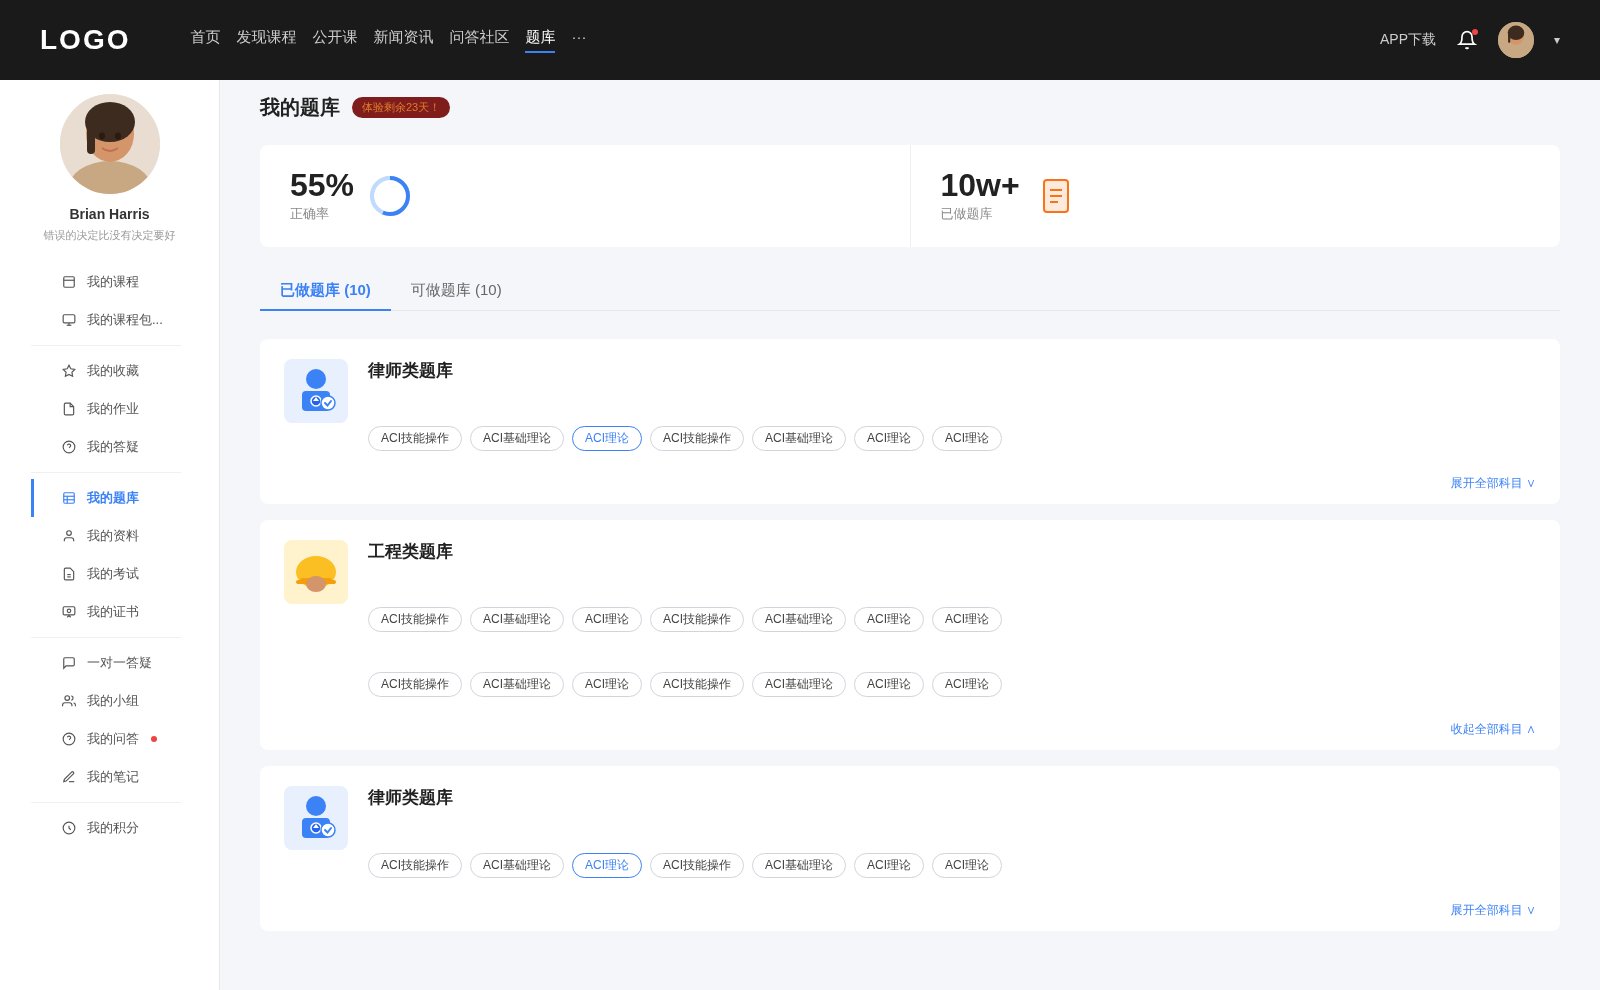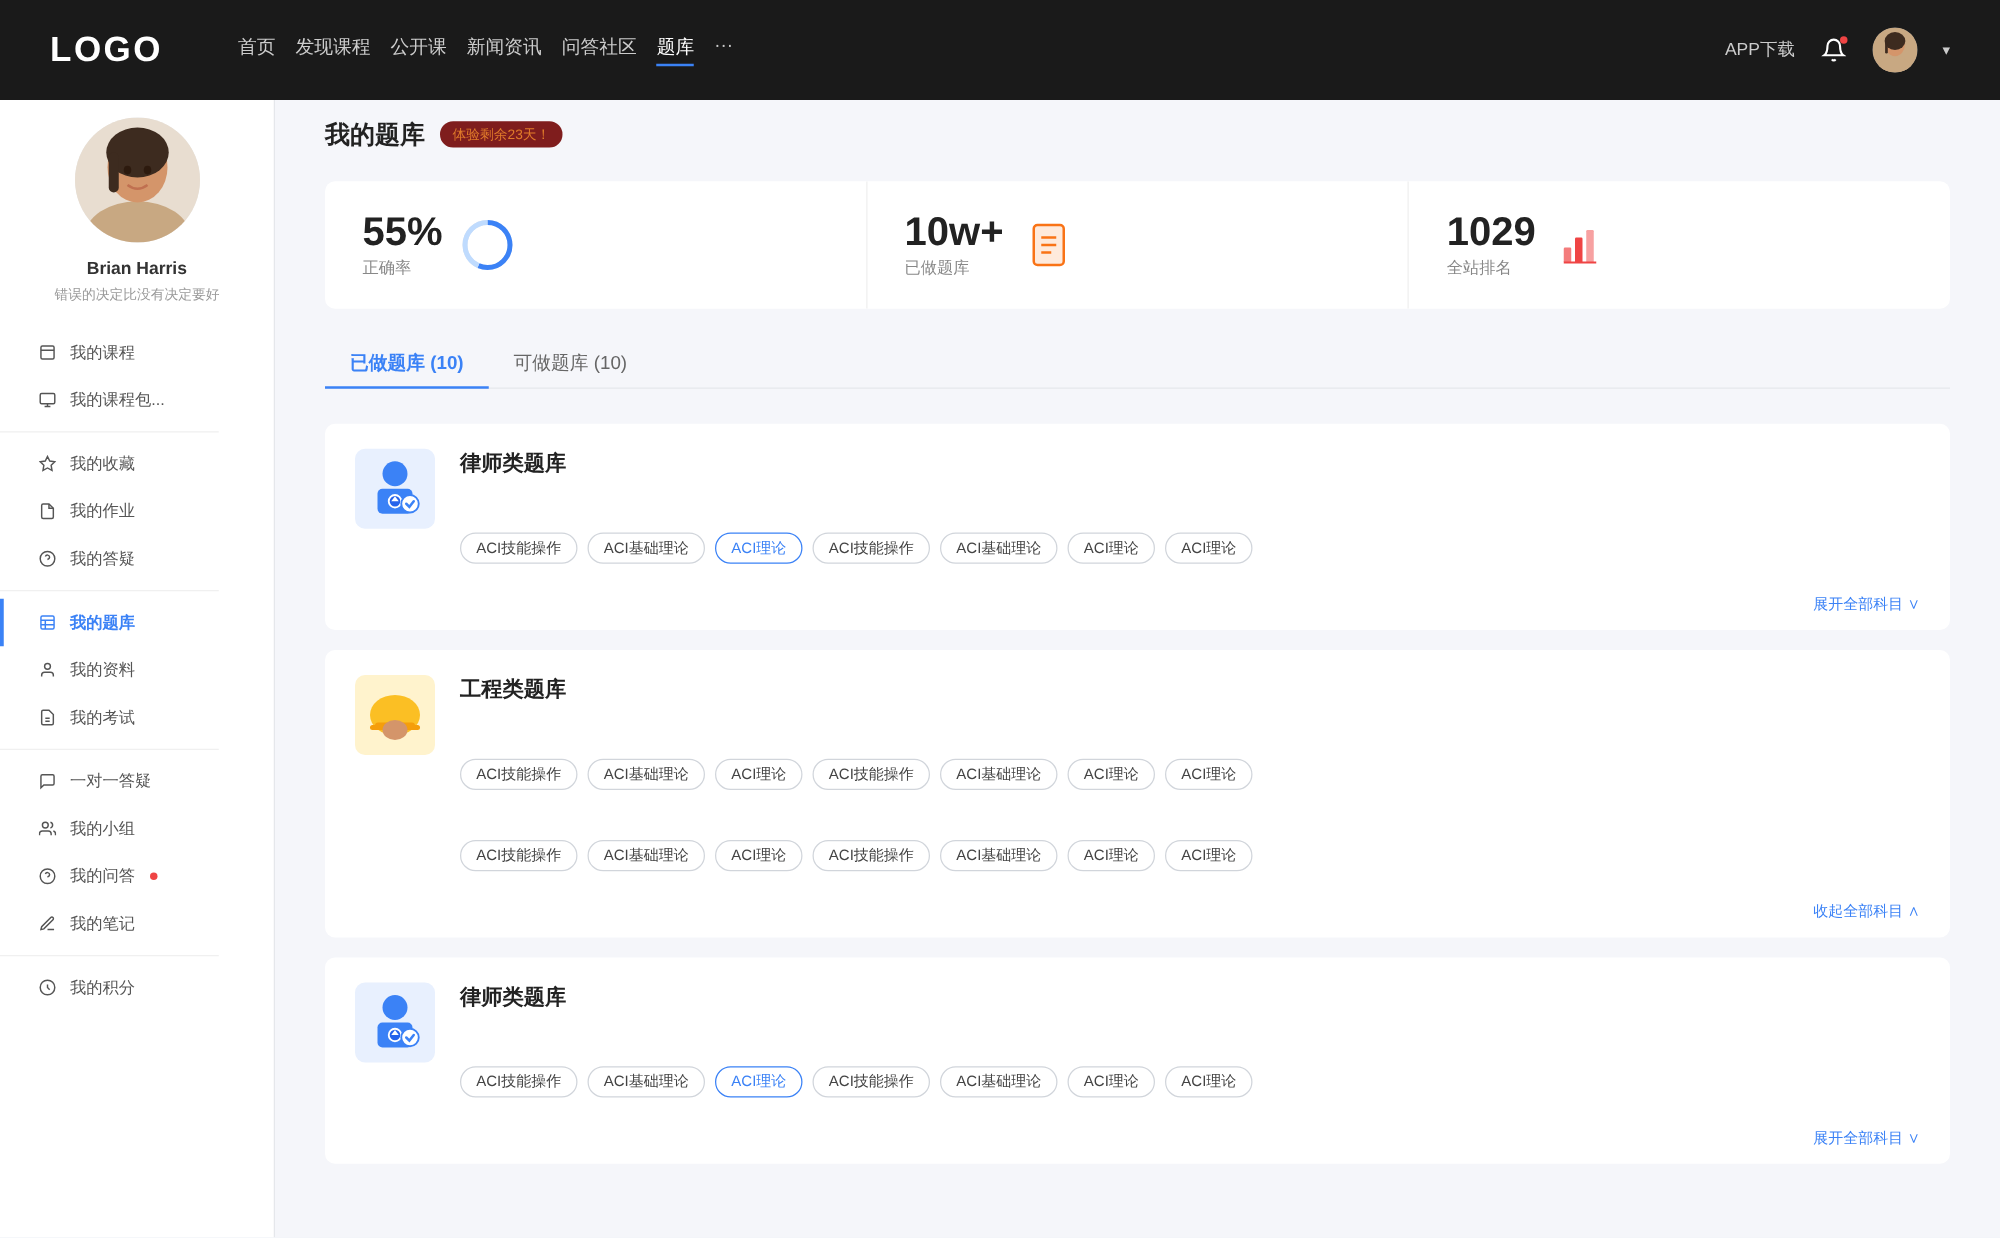--- a/index.html
+++ b/index.html
@@ -102,20 +102,21 @@
     }
     .sidebar-divider {
       width: 80%;
       height: 1px;
       background: #f0f0f0;
       margin: 6px 0;
     }
     .sidebar-menu {
       width: 100%;
       list-style: none;
+      padding-left: 31px;
     }
     .sidebar-menu li {
       display: flex;
       align-items: center;
       gap: 10px;
       padding: 10px 30px;
       font-size: 13px;
       color: #555;
       cursor: pointer;
       position: relative;
@@ -424,20 +425,30 @@
       <li>
         <span class="sidebar-icon">
           <svg width="14" height="14" viewBox="0 0 24 24" fill="none" stroke="currentColor" stroke-width="2">
               <path d="M14 2H6a2 2 0 0 0-2 2v16a2 2 0 0 0 2 2h12a2 2 0 0 0 2-2V8z"></path>
               <line x1="9" y1="13" x2="15" y2="13"></line>
               <line x1="9" y1="17" x2="15" y2="17"></line>
             </svg>
         </span>
         <span>我的考试</span>
       </li>
+      <li>
+        <span class="sidebar-icon">
+          <svg width="14" height="14" viewBox="0 0 24 24" fill="none" stroke="currentColor" stroke-width="2">
+              <rect x="2" y="3" width="20" height="14" rx="2"></rect>
+              <circle cx="12" cy="10" r="3"></circle>
+              <path d="M9 21l3-3 3 3"></path>
+            </svg>
+        </span>
+        <span>我的证书</span>
+      </li>
       <div class="sidebar-divider"></div>
       <li>
         <span class="sidebar-icon">
           <svg width="14" height="14" viewBox="0 0 24 24" fill="none" stroke="currentColor" stroke-width="2">
               <path d="M21 15a2 2 0 0 1-2 2H7l-4 4V5a2 2 0 0 1 2-2h14a2 2 0 0 1 2 2z"></path>
             </svg>
         </span>
         <span>一对一答疑</span>
       </li>
       <li>
@@ -517,34 +528,20 @@
           <svg width="32" height="36" viewBox="0 0 32 36">
             <rect x="4" y="2" width="24" height="32" rx="3" fill="#f97316" opacity="0.15"></rect>
             <rect x="4" y="2" width="24" height="32" rx="3" fill="none" stroke="#f97316" stroke-width="2"></rect>
             <line x1="10" y1="12" x2="22" y2="12" stroke="#f97316" stroke-width="2"></line>
             <line x1="10" y1="18" x2="22" y2="18" stroke="#f97316" stroke-width="2"></line>
             <line x1="10" y1="24" x2="18" y2="24" stroke="#f97316" stroke-width="2"></line>
           </svg>
         </div>
       </div>
 
-      <div class="stat-item">
-        <div class="stat-text">
-          <div class="stat-value">1029</div>
-          <div class="stat-label">全站排名</div>
-        </div>
-        <div class="stat-icon">
-          <svg width="32" height="32" viewBox="0 0 32 32">
-            <rect x="2" y="18" width="6" height="12" rx="1" fill="#ef4444" opacity="0.7"></rect>
-            <rect x="11" y="10" width="6" height="20" rx="1" fill="#ef4444"></rect>
-            <rect x="20" y="4" width="6" height="26" rx="1" fill="#ef4444" opacity="0.5"></rect>
-            <line x1="2" y1="30" x2="28" y2="30" stroke="#ef4444" stroke-width="1.5"></line>
-          </svg>
-        </div>
-      </div>
     </div>
 
     <div class="tabs-row">
       <div class="tab-item active">已做题库 (10)</div>
       <div class="tab-item">可做题库 (10)</div>
     </div>
 
     <div class="qbank-card">
       <div class="qbank-header">
         <div class="qbank-icon">

